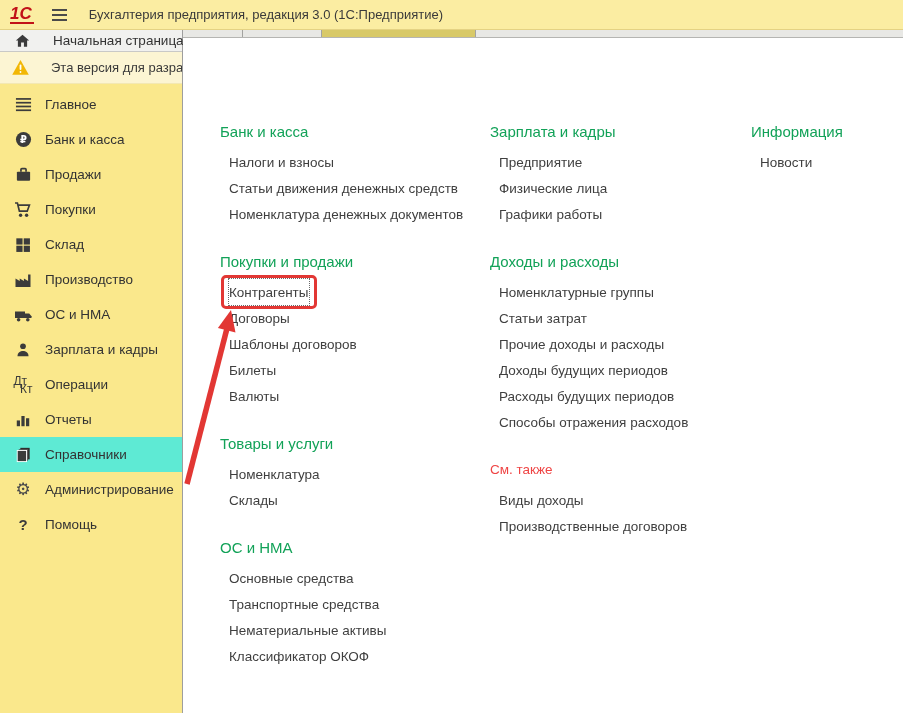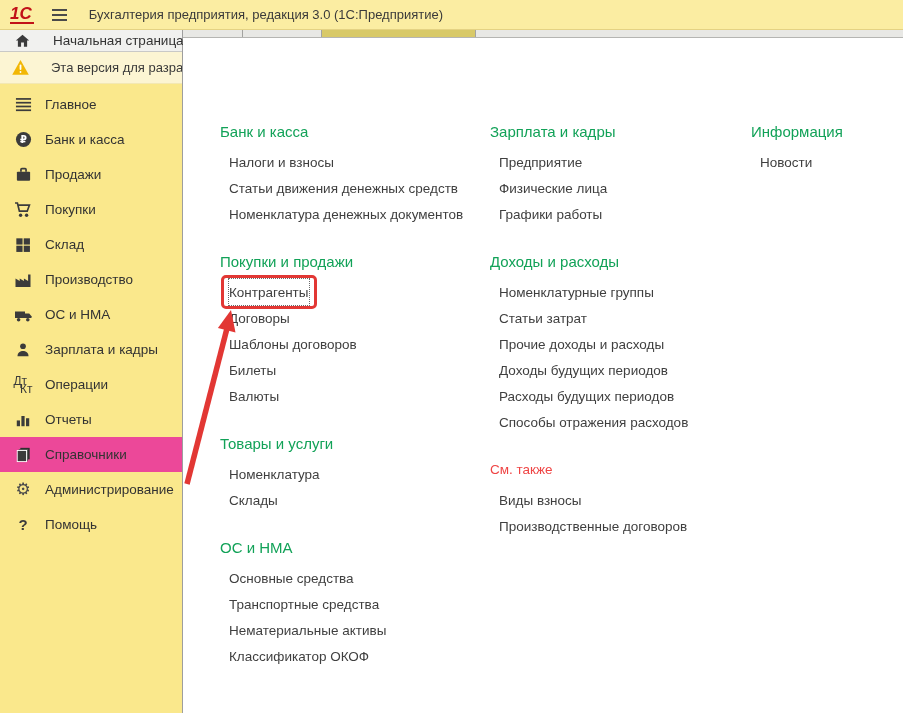--- a/index.html
+++ b/index.html
@@ -32,21 +32,21 @@
   }
   .home-row .label{font-size:13.5px;color:#333;white-space:nowrap;}
   .warning-row{
     height:32px;background:#FCF5D3;border-bottom:1px solid #F3E8B4;
     display:flex;align-items:center;gap:9px;padding-left:10px;box-sizing:border-box;
     white-space:nowrap;overflow:hidden;cursor:pointer;
   }
   .warning-row .label{font-size:13px;color:#3a3a3a;}
   .sidebar{padding-top:3px;}
   .sb-item{height:35px;display:flex;align-items:center;padding-left:13px;cursor:pointer;}
-  .sb-item.selected{background:#ec4899;}
+  .sb-item.selected{background:#5eead4;}
   .sb-icon{
     width:20px;height:19px;margin-right:12px;flex:0 0 20px;
     display:inline-flex;align-items:center;justify-content:center;color:#3b3b3b;
   }
   .sb-icon svg{display:block;}
   .sb-label{font-size:13.5px;color:#333;white-space:nowrap;}
   .dtkt{font-size:12px;line-height:8px;font-weight:normal;color:#3b3b3b;}
   .gear-glyph{font-family:"DejaVu Sans",sans-serif;font-size:17px;color:#4a4a4a;line-height:1;}
   .q-glyph{font-size:15px;font-weight:bold;color:#3b3b3b;line-height:1;}
 
@@ -282,21 +282,21 @@
           <div class="section-title green">Доходы и расходы</div>
           <a class="link">Номенклатурные группы</a>
           <a class="link">Статьи затрат</a>
           <a class="link">Прочие доходы и расходы</a>
           <a class="link">Доходы будущих периодов</a>
           <a class="link">Расходы будущих периодов</a>
           <a class="link">Способы отражения расходов</a>
         </div>
         <div class="section">
           <div class="section-title plain">См. также</div>
-          <a class="link">Виды взносы</a>
+          <a class="link">Виды доходы</a>
           <a class="link">Производственные договоров</a>
         </div>
       </div>
     <div class="col col3">
         <div class="section">
           <div class="section-title green">Информация</div>
           <a class="link">Новости</a>
         </div>
       </div>
   </div>

